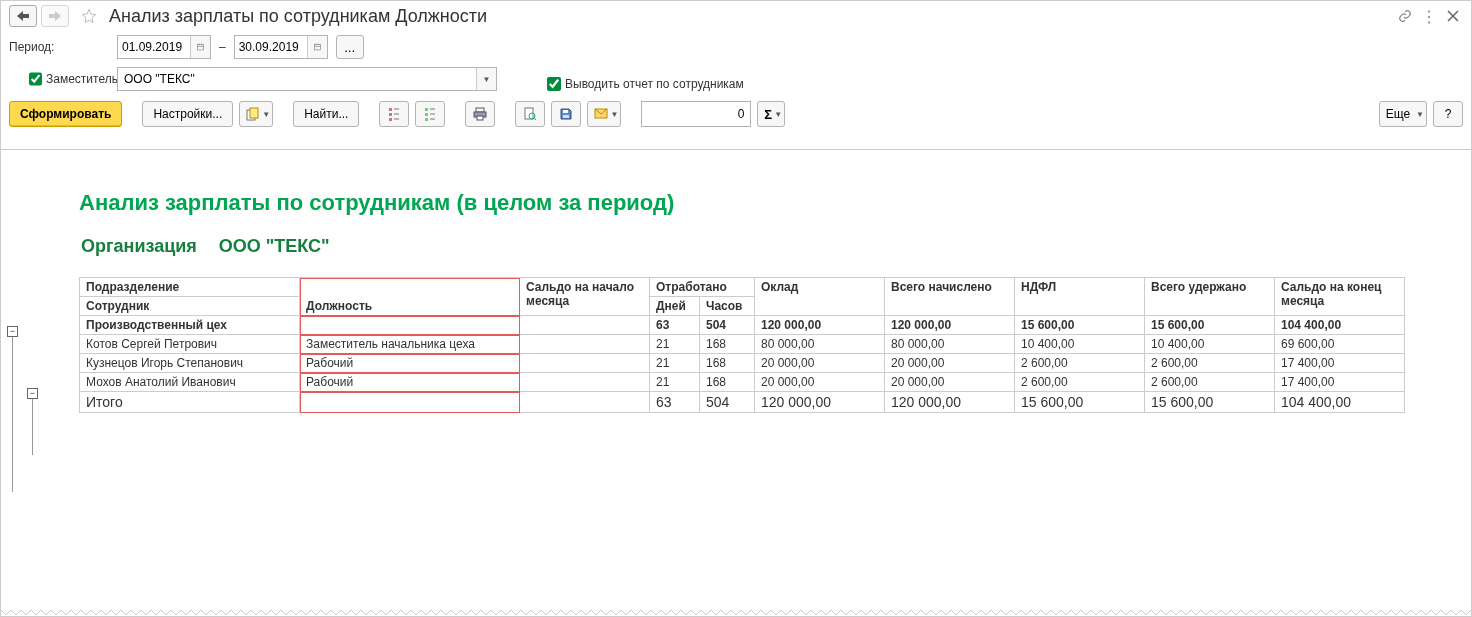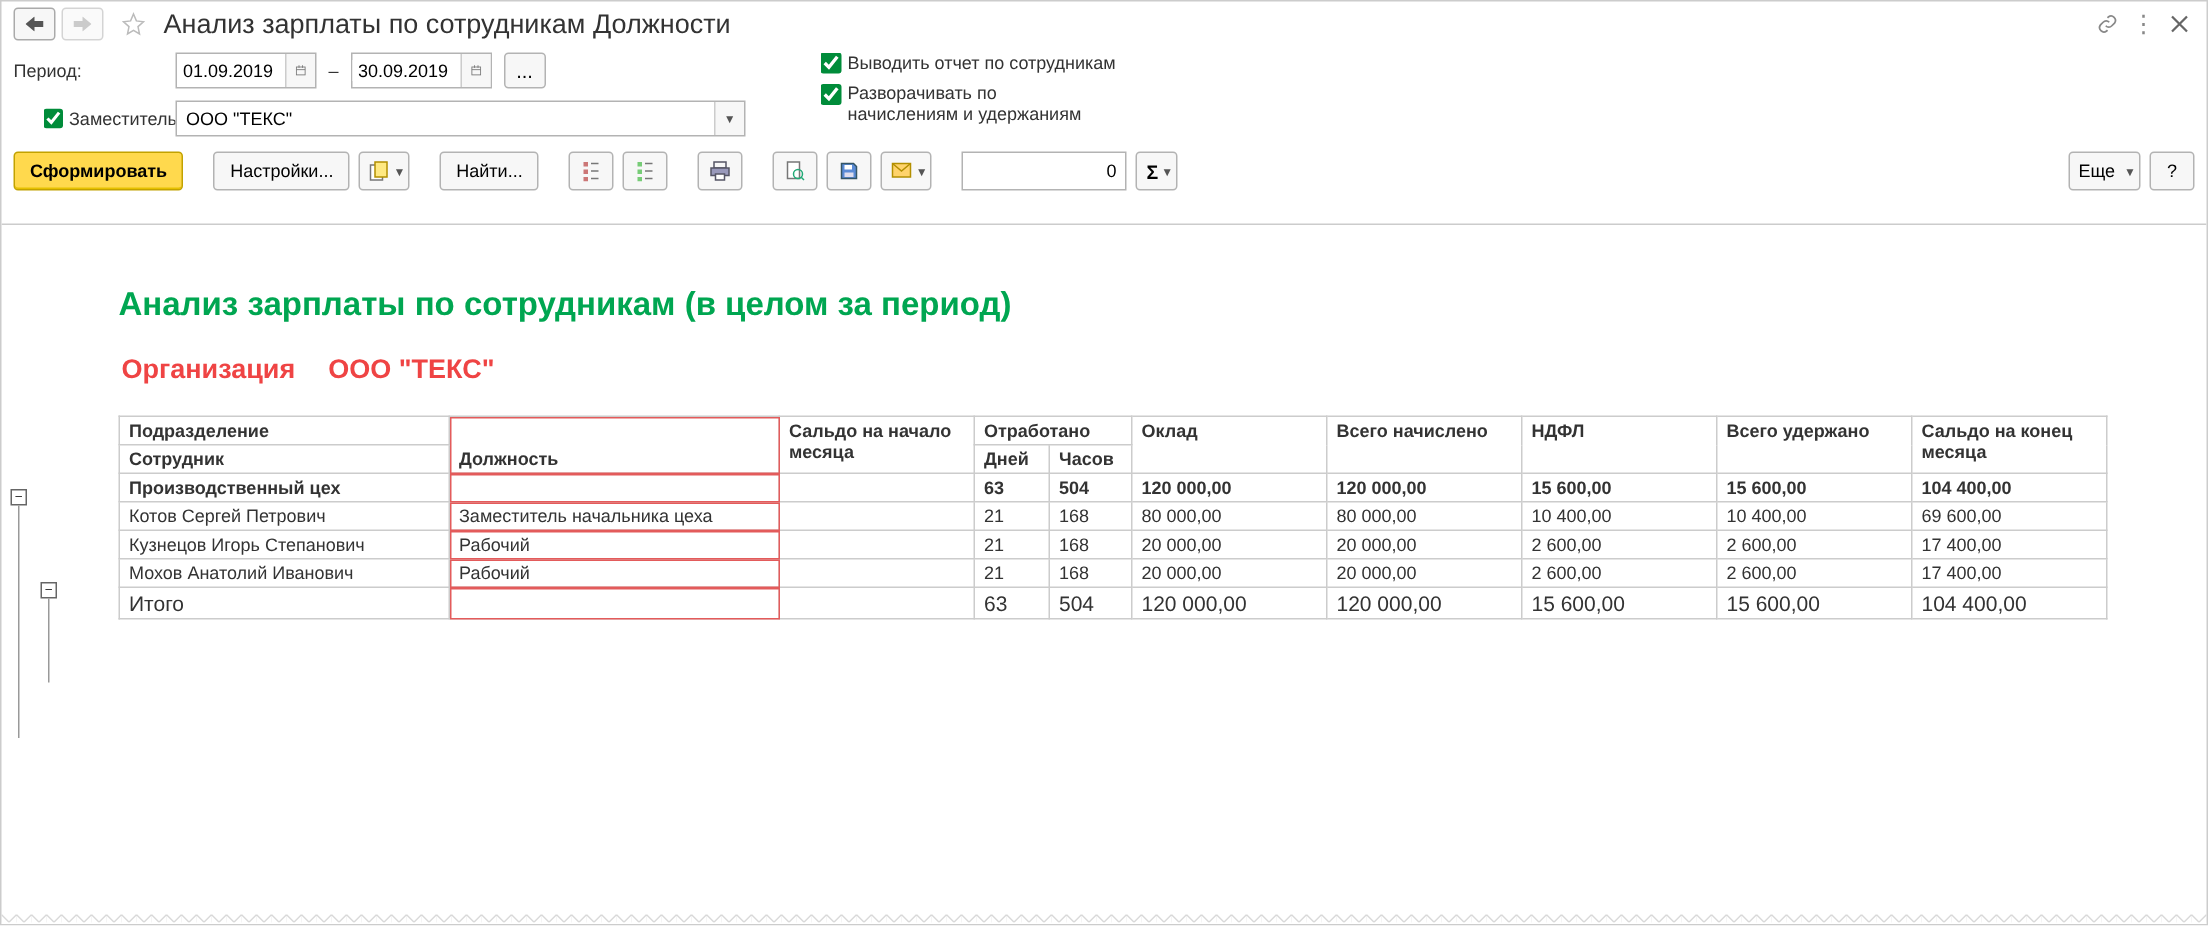--- a/index.html
+++ b/index.html
@@ -42,21 +42,21 @@
   .title-spacer { flex:1; }
   .title-icon {
     width:20px;height:20px;display:flex;align-items:center;justify-content:center;
     cursor:pointer;color:#888;
   }
   
   .params {
     display:flex;
     padding: 4px 8px;
     gap: 10px;
-    align-items:flex-start;
+    align-items:flex-end;
   }
   .param-label { display:flex;align-items:center;height:24px; }
   .date-field, .text-field {
     border:1px solid #b3b3b3;
     height:24px;
     display:flex;align-items:center;
     background:#fff;
   }
   .date-field input { border:none;outline:none;width:72px;padding:0 4px;font-size:12px;font-family:inherit; }
   .date-btn { width:20px;height:22px;border:none;border-left:1px solid #ccc;background:#f7f7f7;cursor:pointer;display:flex;align-items:center;justify-content:center; }
@@ -101,21 +101,21 @@
   .outline-col {
     position:absolute;left:0;top:0;bottom:0;width:46px;
   }
   .outline-btn {
     width:11px;height:11px;border:1px solid #666;background:#fff;font-size:9px;line-height:9px;text-align:center;cursor:pointer;position:absolute;
   }
   .report-content { margin-left:78px;padding-top:40px; }
   .report-title {
     font-size:22px;font-weight:bold;color:#00a651;margin:0 0 16px 0;
   }
-  .meta-table td { font-size:18px;font-weight:bold;padding:2px 20px 2px 0;color:#ef4444; }
+  .meta-table td { font-size:18px;font-weight:bold;padding:2px 20px 2px 0;color:#15803d; }
   .data-table {
     border-collapse:collapse;margin-top:16px;font-size:12px;
     table-layout:fixed;
   }
   .data-table th, .data-table td {
     border:1px solid #ccc;padding:2px 6px;text-align:left;vertical-align:top;background:#fff;
   }
   .data-table th { font-weight:bold; }
   .num { text-align:right; }
   .hl-col { outline:1.5px solid #e35b5b; outline-offset:-1px; }
@@ -209,25 +209,20 @@
           <button class="date-btn">
               <span class="tri">▼</span>
             </button>
         </div>
       </div>
     </div>
     <div class="right-checks">
       <label class="checkbox-wrap">
         <input type="checkbox" checked="" style="">
         <span>Выводить отчет по сотрудникам</span>
-      </label>
-      <label class="checkbox-wrap" style="align-items:flex-start">
-        <input type="checkbox" checked="" style="margin-top: 1px;">
-        <span style="white-space:pre-line">Разворачивать по
-начислениям и удержаниям</span>
       </label>
     </div>
   </div>
 
   <div class="toolbar">
     <button class="btn btn-primary">Сформировать</button>
     <div class="toolbar-gap"></div>
     <button class="btn">Настройки...</button>
     <button class="btn icon-with-arrow">
       <svg width="14" height="14" viewBox="0 0 14 14">

